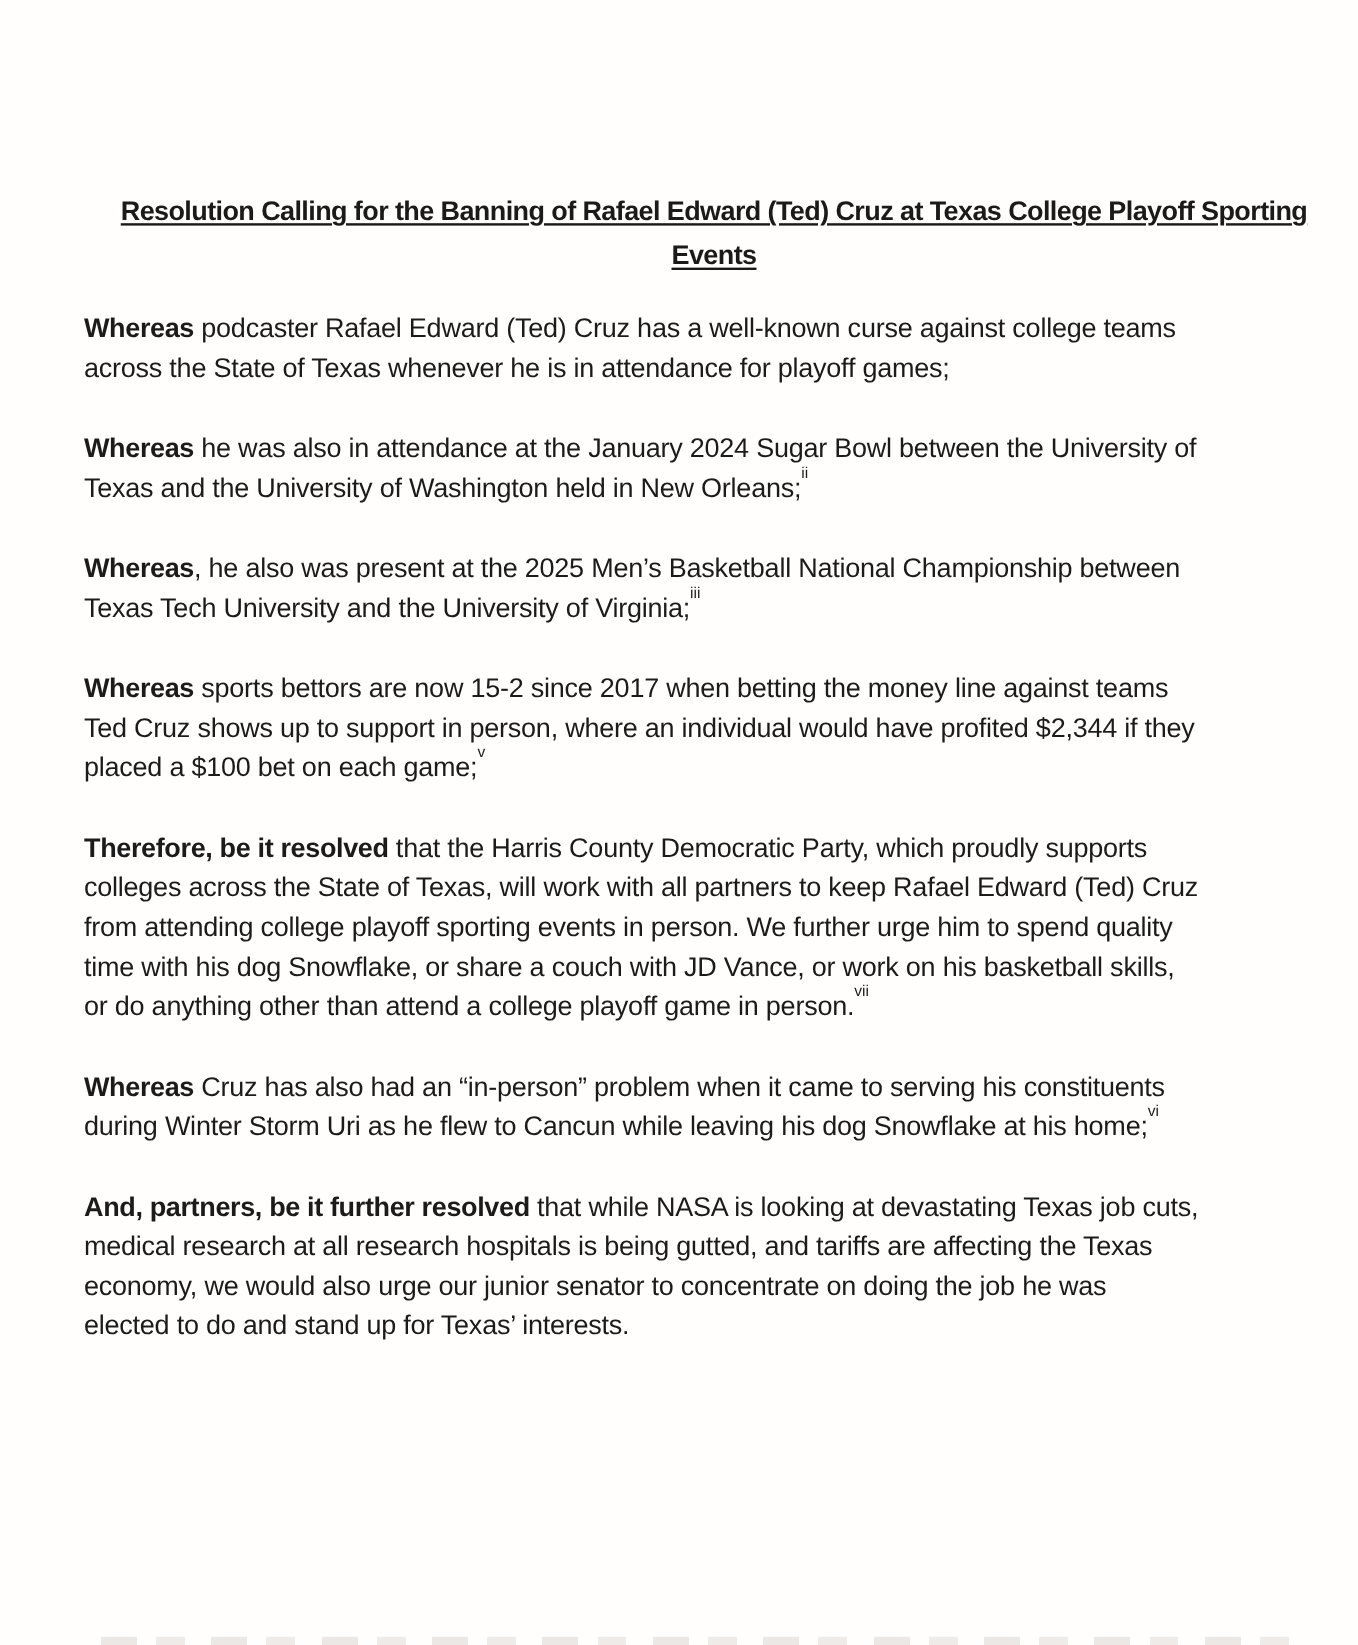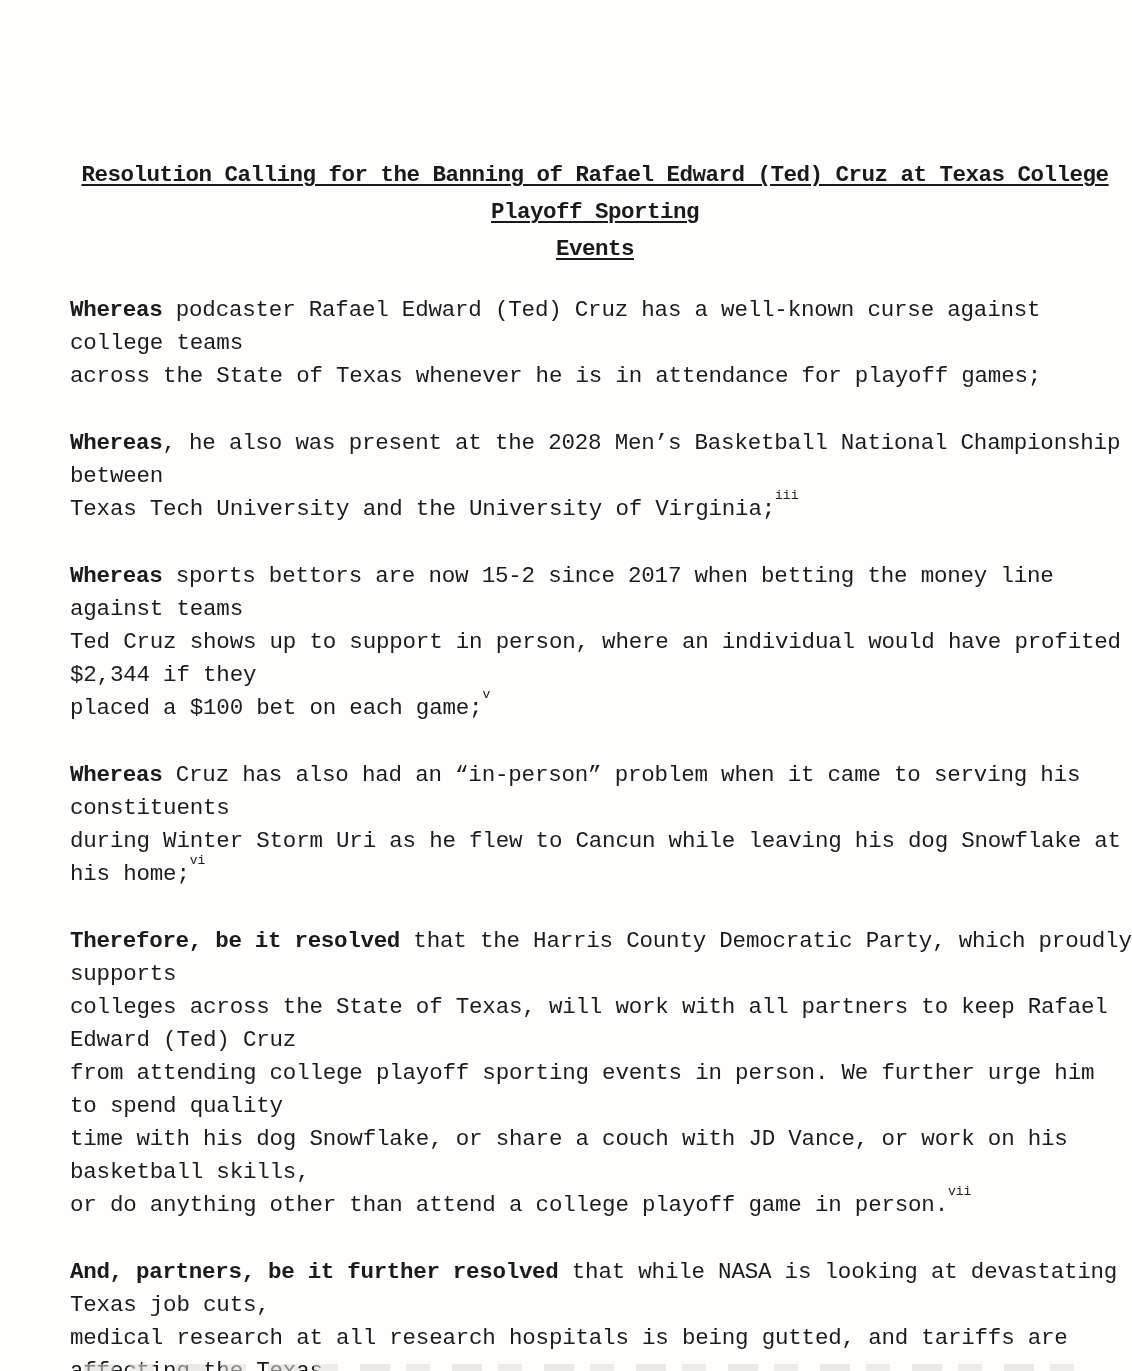--- a/index.html
+++ b/index.html
@@ -6,21 +6,21 @@
     margin: 0;
     padding: 0;
     background: #ffffff;
   }
   .page {
     position: relative;
     width: 1132px;
     height: 1371px;
     background: #fffefd;
     overflow: hidden;
-    font-family: Liberation Mono, monospace;
+    font-family: Liberation Sans, sans-serif;
     color: #1b1b1b;
   }
   .doc {
     padding: 157px 0 0 70px;
     width: 1062px;
     box-sizing: content-box;
   }
   .title {
     margin: 0 12px 26px 0;
     font-size: 22.5px;
@@ -71,37 +71,39 @@
 
 <div class="page">
   <div class="doc">
     <h1 class="title">Resolution Calling for the Banning of Rafael Edward (Ted) Cruz at Texas College Playoff Sporting
 Events</h1>
 
     <p class="para"><strong>Whereas</strong><span> podcaster Rafael Edward (Ted) Cruz has a well-known curse against college teams
 across the State of Texas whenever he is in attendance for playoff games;</span><sup></sup></p>
 
 
+    <p class="para"><strong>Whereas</strong><span> he was also in attendance at the January 2024 Sugar Bowl between the University of
+Texas and the University of Washington held in New Orleans;</span><sup>ii</sup></p>
 
-    <p class="para"><strong>Whereas</strong><span>, he also was present at the 2028 Men’s Basketball National Championship between
+    <p class="para"><strong>Whereas</strong><span>, he also was present at the 2025 Men’s Basketball National Championship between
 Texas Tech University and the University of Virginia;</span><sup>iii</sup></p>
 
 
     <p class="para"><strong>Whereas</strong><span> sports bettors are now 15-2 since 2017 when betting the money line against teams
 Ted Cruz shows up to support in person, where an individual would have profited $2,344 if they
 placed a $100 bet on each game;</span><sup>v</sup></p>
 
-    <p class="para"><strong>Whereas</strong><span> Cruz has also had an “in-person” problem when it came to serving his constituents
-during Winter Storm Uri as he flew to Cancun while leaving his dog Snowflake at his home;</span><sup>vi</sup></p>
-
     <p class="para"><strong>Therefore, be it resolved</strong><span> that the Harris County Democratic Party, which proudly supports
 colleges across the State of Texas, will work with all partners to keep Rafael Edward (Ted) Cruz
 from attending college playoff sporting events in person. We further urge him to spend quality
 time with his dog Snowflake, or share a couch with JD Vance, or work on his basketball skills,
 or do anything other than attend a college playoff game in person.</span><sup>vii</sup></p>
+
+    <p class="para"><strong>Whereas</strong><span> Cruz has also had an “in-person” problem when it came to serving his constituents
+during Winter Storm Uri as he flew to Cancun while leaving his dog Snowflake at his home;</span><sup>vi</sup></p>
 
     <p class="para"><strong>And, partners, be it further resolved</strong><span> that while NASA is looking at devastating Texas job cuts,
 medical research at all research hospitals is being gutted, and tariffs are affecting the Texas
 economy, we would also urge our junior senator to concentrate on doing the job he was
 elected to do and stand up for Texas’ interests.</span><sup></sup></p>
   </div>
 
   <div class="clipped-line"></div>
 </div>
 

